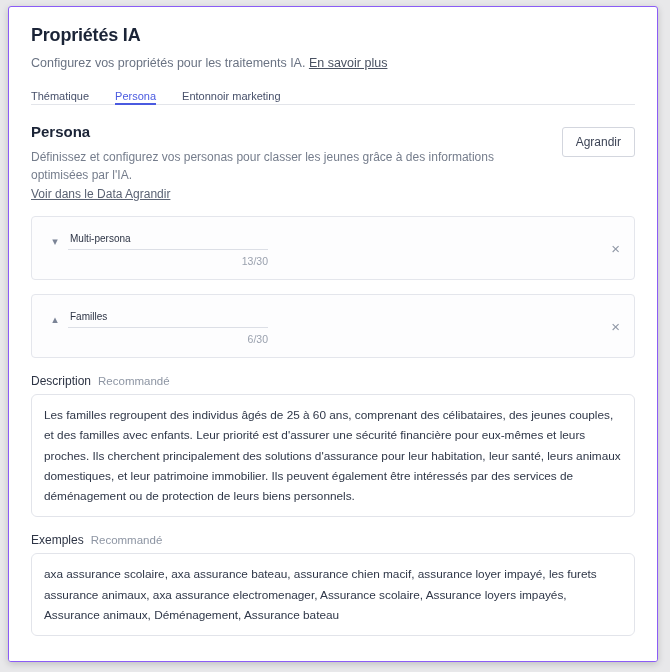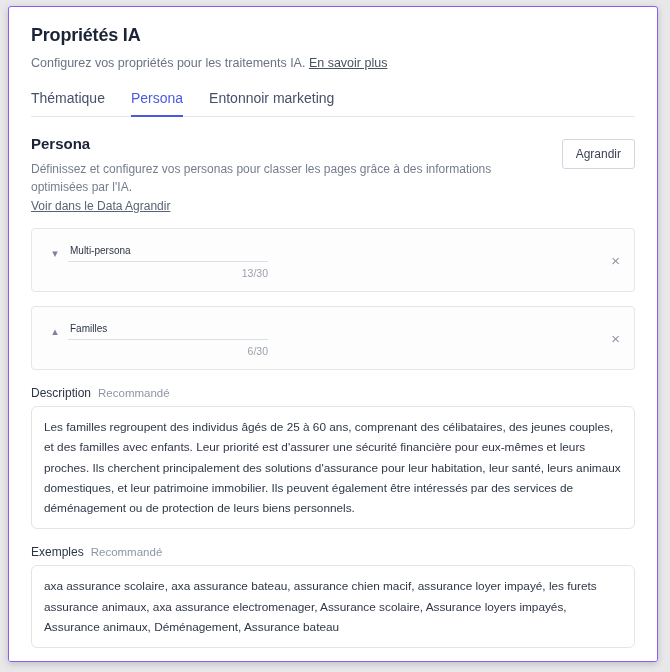--- a/index.html
+++ b/index.html
@@ -45,23 +45,23 @@
     color: #4a5262;
     text-decoration: underline;
   }
   .tabs {
     display: flex;
     gap: 26px;
     border-bottom: 1px solid #e3e5ea;
     margin-bottom: 18px;
   }
   .tab {
-    font-size: 14px;
+    font-size: 11px;
     color: #47506a;
-    padding: 0 0 9px 0;
+    padding: 0 0 1px 0;
     cursor: pointer;
     border-bottom: 2px solid transparent;
     margin-bottom: -1px;
   }
   .tab.active {
     color: #4a5ae0;
     border-bottom-color: #4a5ae0;
     font-weight: normal;
   }
   .section-head {
@@ -202,21 +202,21 @@
 
     <div class="tabs">
       <div class="tab">Thématique</div>
       <div class="tab active">Persona</div>
       <div class="tab">Entonnoir marketing</div>
     </div>
 
     <div class="section-head">
       <div>
         <h2 class="section-title">Persona</h2>
-        <p class="section-desc">Définissez et configurez vos personas pour classer les pages grâce à des informations optimisées par l'IA.</p>
+        <p class="section-desc">Définissez et configurez vos personas pour classer les jeunes grâce à des informations optimisées par l'IA.</p>
         <span class="section-link">Voir dans le Data Agrandir</span>
       </div>
       <button class="btn-expand">Agrandir</button>
     </div>
 
     <div class="card">
       <div class="card-head">
         <div class="chevron">▾</div>
         <div class="name-wrap">
           <input class="name-input" type="text" value="Multi-persona" style="">

